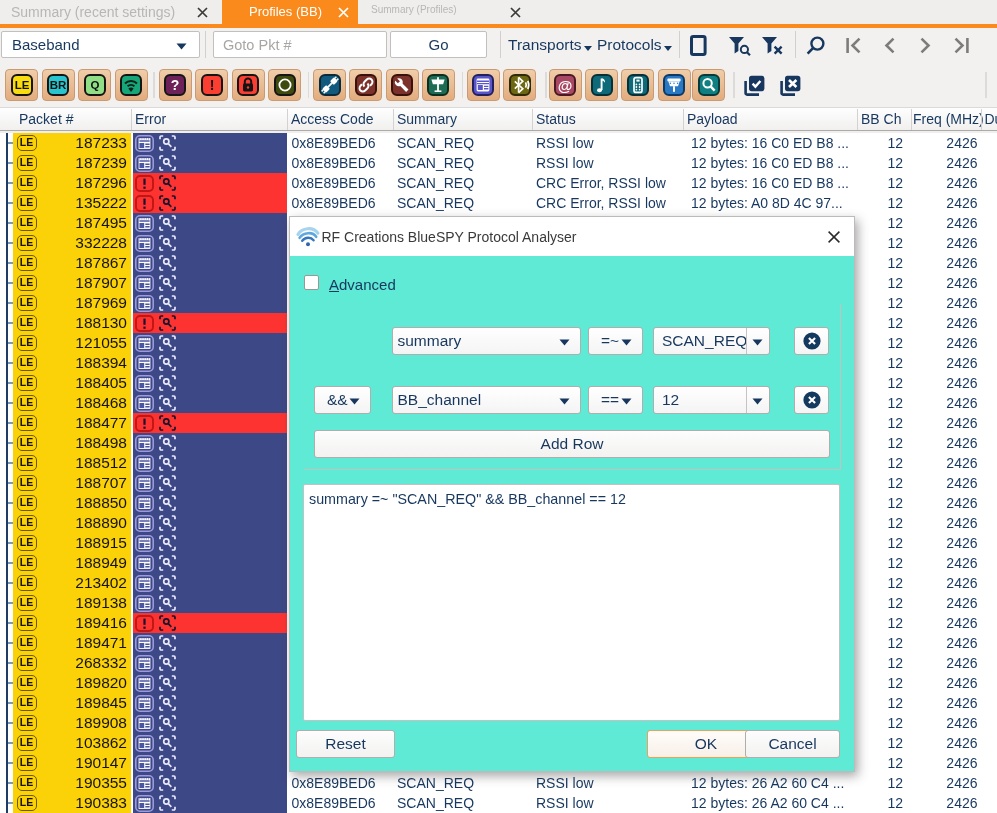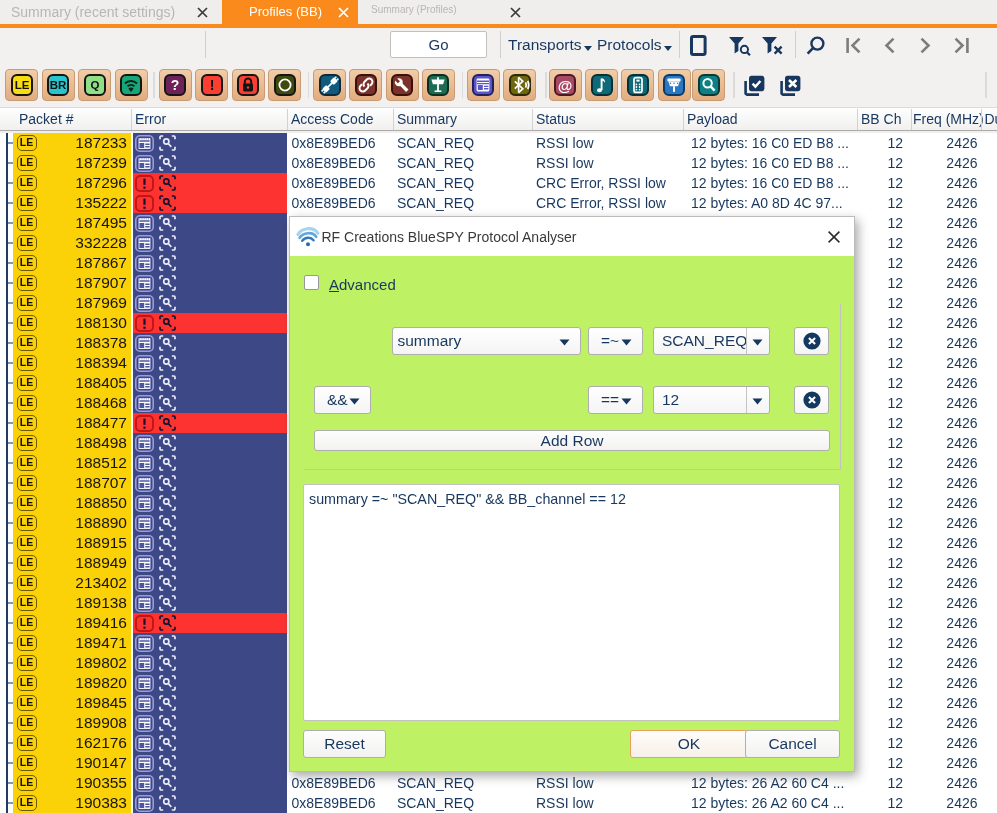--- a/index.html
+++ b/index.html
@@ -35,21 +35,21 @@
 .badge {position:absolute;left:16.5px;top:2.2px;width:20px;height:15.6px;border:1.7px solid #6b5a00;
 border-radius:5px;background:#fbd108;color:#161200;font-size:10.5px;font-weight:bold;
 text-align:center;line-height:12.4px}
 .pnum {position:absolute;left:40px;top:0;width:87px;height:20px;line-height:20.5px;text-align:right;
 font-size:15.5px;color:#151310}
 .ic {position:absolute}
 .c {position:absolute;top:0;height:20px;line-height:20.5px;font-size:14px;color:#17375e;white-space:nowrap}
 .ac {left:291.5px} .su {left:397px} .st {left:536px} .pl {left:691px}
 .bb {left:820px;width:83px;text-align:right} .fq {left:900px;width:77.5px;text-align:right}
 
-#dlg {position:absolute;left:289px;top:216px;width:566px;height:556px;background:#bef264;
+#dlg {position:absolute;left:289px;top:216px;width:566px;height:556px;background:#5eead4;
 border:1px solid #bdbbb9;box-shadow:3px 4px 10px rgba(60,60,60,.45)}
 #dtitle {position:absolute;left:0;top:0;width:564px;height:39px;background:#fff}
 #dtext {position:absolute;left:31.5px;top:0;height:39px;line-height:40px;font-size:14px;color:#3a3a3a}
 .cb {position:absolute;height:28px;background:linear-gradient(#ffffff,#f4f4f4);
 border:1px solid #b0aeac;border-radius:3px;color:#17375e;font-size:15.5px;
 display:flex;align-items:center}
 .cb .arr {position:absolute;right:10px;top:11px}
 .cbsep {position:absolute;right:22px;top:0;height:26px;width:1px;background:#c6c4c2}
 .del {position:absolute;width:35px;height:28px;background:linear-gradient(#ffffff,#f4f4f4);
 border:1px solid #b0aeac;border-radius:3px;display:flex;align-items:center;justify-content:center}
@@ -67,21 +67,30 @@
 <span class="tabtxt" style="left:249px;color:#fff;font-size:13px">Profiles (BB)</span>
 <svg class="tabx" style="left:338px" viewBox="0 0 11 11">
     <path d="M1 1l9 9M10 1l-9 9" stroke="#fff" stroke-width="1.7"></path>
   </svg>
 <span class="tabtxt" style="left:371px;font-size:10px">Summary (Profiles)</span>
 <svg class="tabx" style="left:510px" viewBox="0 0 11 11">
     <path d="M1 1l9 9M10 1l-9 9" stroke="#3a3a3a" stroke-width="1.7"></path>
   </svg>
 
 <div id="bar2">
+<div class="ctl" style="left:1px;width:199px">
+      <span style="padding-left:10px">Baseband</span>
+<svg style="position:absolute;right:12px;top:11px" width="11" height="7" viewBox="0 0 11 7">
+        <path d="M0.5 0.5h10L5.5 6.5z" fill="#17375e"></path>
+      </svg>
+    </div>
 <div class="vsep" style="left:205px"></div>
+<div class="ctl" style="left:213px;width:174px;color:#a8a6a4;font-size:14.5px">
+      <span style="padding-left:9px">Goto Pkt #</span>
+    </div>
 <div class="ctl" style="left:390px;width:97px;justify-content:center">Go</div>
 <div class="vsep" style="left:500px"></div>
 <div class="ddl" style="left:508px">Transports</div>
 <svg style="position:absolute;left:584px;top:18px" width="8" height="5" viewBox="0 0 8 5">
       <path d="M0 0h8L4 5z" fill="#17375e"></path>
     </svg>
 <div class="ddl" style="left:597px">Protocols</div>
 <svg style="position:absolute;left:664px;top:18px" width="8" height="5" viewBox="0 0 8 5">
       <path d="M0 0h8L4 5z" fill="#17375e"></path>
     </svg>
@@ -618,21 +627,21 @@
 <div class="c su">SCAN_REQ</div>
 <div class="c st">CRC Error, RSSI low</div>
 <div class="c pl">12 bytes: 16 C0 ED B8 ...</div>
 <div class="c bb">12</div>
 <div class="c fq">2426</div>
 </div>
 <div class="row" style="top:200px">
 <div class="tick"></div>
 <div class="gold"></div>
 <div class="badge">LE</div>
-<div class="pnum">188378</div>
+<div class="pnum">121055</div>
 <div class="band" style="background:#3d4886"></div>
 <svg class="ic" style="left:135px;top:1.5px" width="19" height="17" viewBox="0 0 19 17">
 <rect x="0.8" y="0.8" width="17.4" height="15.4" rx="4.2" fill="none" stroke="#9d99dc" stroke-width="1.6"></rect>
 <rect x="3.6" y="3.1" width="11.8" height="10.8" fill="#fff"></rect>
 <path d="M4.2 3.9h10.6" stroke="#8a8ad0" stroke-width="1.2" stroke-dasharray="1.1 1.1"></path>
 <path d="M4.4 6h10.2" stroke="#4a56a0" stroke-width="1.5"></path>
 <rect x="4.4" y="8" width="4.8" height="5" fill="#4a56a0"></rect>
 <path d="M10.3 9.2h4.3M10.3 11.8h4.3" stroke="#4a56a0" stroke-width="1.6"></path>
 </svg>
       <svg class="ic" style="left:159px;top:2px" width="17" height="16" viewBox="0 0 17 16">
@@ -1108,21 +1117,21 @@
 <div class="c su">SCAN_REQ</div>
 <div class="c st">RSSI low</div>
 <div class="c pl">12 bytes: 16 C0 ED B8 ...</div>
 <div class="c bb">12</div>
 <div class="c fq">2426</div>
 </div>
 <div class="row" style="top:520px">
 <div class="tick"></div>
 <div class="gold"></div>
 <div class="badge">LE</div>
-<div class="pnum">189802</div>
+<div class="pnum">268332</div>
 <div class="band" style="background:#3d4886"></div>
 <svg class="ic" style="left:135px;top:1.5px" width="19" height="17" viewBox="0 0 19 17">
 <rect x="0.8" y="0.8" width="17.4" height="15.4" rx="4.2" fill="none" stroke="#9d99dc" stroke-width="1.6"></rect>
 <rect x="3.6" y="3.1" width="11.8" height="10.8" fill="#fff"></rect>
 <path d="M4.2 3.9h10.6" stroke="#8a8ad0" stroke-width="1.2" stroke-dasharray="1.1 1.1"></path>
 <path d="M4.4 6h10.2" stroke="#4a56a0" stroke-width="1.5"></path>
 <rect x="4.4" y="8" width="4.8" height="5" fill="#4a56a0"></rect>
 <path d="M10.3 9.2h4.3M10.3 11.8h4.3" stroke="#4a56a0" stroke-width="1.6"></path>
 </svg>
       <svg class="ic" style="left:159px;top:2px" width="17" height="16" viewBox="0 0 17 16">
@@ -1232,21 +1241,21 @@
 <div class="c su">SCAN_REQ</div>
 <div class="c st">RSSI low</div>
 <div class="c pl">12 bytes: 16 C0 ED B8 ...</div>
 <div class="c bb">12</div>
 <div class="c fq">2426</div>
 </div>
 <div class="row" style="top:600px">
 <div class="tick"></div>
 <div class="gold"></div>
 <div class="badge">LE</div>
-<div class="pnum">162176</div>
+<div class="pnum">103862</div>
 <div class="band" style="background:#3d4886"></div>
 <svg class="ic" style="left:135px;top:1.5px" width="19" height="17" viewBox="0 0 19 17">
 <rect x="0.8" y="0.8" width="17.4" height="15.4" rx="4.2" fill="none" stroke="#9d99dc" stroke-width="1.6"></rect>
 <rect x="3.6" y="3.1" width="11.8" height="10.8" fill="#fff"></rect>
 <path d="M4.2 3.9h10.6" stroke="#8a8ad0" stroke-width="1.2" stroke-dasharray="1.1 1.1"></path>
 <path d="M4.4 6h10.2" stroke="#4a56a0" stroke-width="1.5"></path>
 <rect x="4.4" y="8" width="4.8" height="5" fill="#4a56a0"></rect>
 <path d="M10.3 9.2h4.3M10.3 11.8h4.3" stroke="#4a56a0" stroke-width="1.6"></path>
 </svg>
       <svg class="ic" style="left:159px;top:2px" width="17" height="16" viewBox="0 0 17 16">
@@ -1396,43 +1405,49 @@
         <circle cx="9" cy="9" r="8.6" fill="#14395e"></circle>
 <path d="M5.9 5.9l6.2 6.2M12.1 5.9l-6.2 6.2" stroke="#fff" stroke-width="2.1"></path>
       </svg>
     </div>
 <div class="cb" style="left:24px;top:169px;width:57px">
 <span style="padding-left:12px">&amp;&amp;</span>
 <svg class="arr" width="11" height="7" viewBox="0 0 11 7">
         <path d="M0.5 0.5h10L5.5 6.5z" fill="#17375e"></path>
       </svg>
     </div>
+<div class="cb" style="left:101.5px;top:169px;width:189.5px">
+<span style="padding-left:5px">BB_channel</span>
+<svg class="arr" width="11" height="7" viewBox="0 0 11 7">
+        <path d="M0.5 0.5h10L5.5 6.5z" fill="#17375e"></path>
+      </svg>
+    </div>
 <div class="cb" style="left:298px;top:169px;width:55px">
 <span style="padding-left:12px">==</span>
 <svg class="arr" width="11" height="7" viewBox="0 0 11 7">
         <path d="M0.5 0.5h10L5.5 6.5z" fill="#17375e"></path>
       </svg>
     </div>
 <div class="cb" style="left:363px;top:169px;width:117px">
 <span style="padding-left:8px">12</span>
 <div class="cbsep"></div>
 <svg class="arr" style="right:6px" width="11" height="7" viewBox="0 0 11 7">
         <path d="M0.5 0.5h10L5.5 6.5z" fill="#17375e"></path>
       </svg>
     </div>
 <div class="del" style="left:504px;top:169px">
 <svg width="18" height="18" viewBox="0 0 18 18">
         <circle cx="9" cy="9" r="8.6" fill="#14395e"></circle>
 <path d="M5.9 5.9l6.2 6.2M12.1 5.9l-6.2 6.2" stroke="#fff" stroke-width="2.1"></path>
       </svg>
     </div>
-<div class="btn" style="left:24px;top:213px;width:516px;height:21px">Add Row</div>
+<div class="btn" style="left:24px;top:213px;width:516px;height:28px">Add Row</div>
 <div style="position:absolute;left:13px;top:267px;width:537px;height:237px;background:#fff;border:1px solid #c4c2c0;border-radius:2px;font-size:14.3px;color:#17375e;padding:6px 5px">summary =~ "SCAN_REQ" &amp;&amp; BB_channel == 12</div>
-<div class="btn" style="left:13px;width:83px">Reset</div>
-<div class="btn" style="left:340px;width:118px;border:1.5px solid #e8a25a;background:linear-gradient(#fefcfa,#f8f0e8)">OK</div>
+<div class="btn" style="left:6px;width:99px">Reset</div>
+<div class="btn" style="left:357px;width:118px;border:1.5px solid #e8a25a;background:linear-gradient(#fefcfa,#f8f0e8)">OK</div>
 <div class="btn" style="left:455px;width:95px">Cancel</div>
 </div>
 <svg style="position:absolute;left:296px;top:225px" width="24" height="22" viewBox="0 0 24 22">
 <g fill="none" stroke-linecap="round">
 <path d="M2 9.4C5.6 2.8 17.2 1.4 21.8 8.2" stroke="#a6d4ef" stroke-width="3.2"></path>
 <path d="M3.6 12.8C7.2 7.2 16.8 6.4 20.2 11.8" stroke="#5fa8dd" stroke-width="2.6"></path>
 <path d="M6.2 15.8c3-3.8 8.6-4 11.4-.6" stroke="#3577bc" stroke-width="2.4"></path>
 </g>
     <circle cx="12" cy="19.2" r="2" fill="#2f66ae"></circle>
   </svg>

